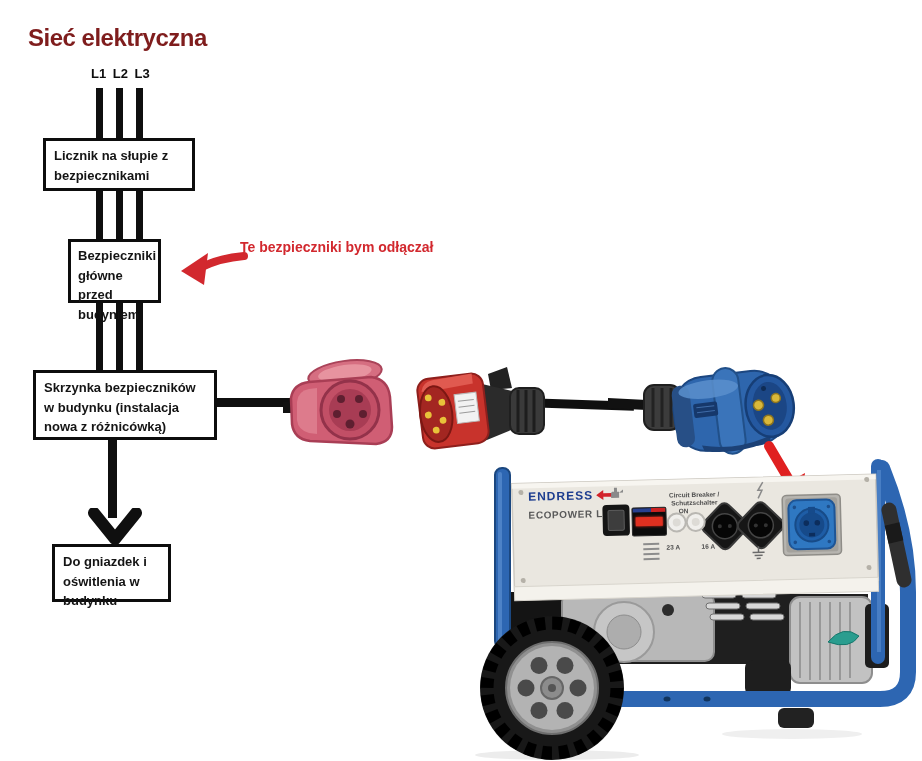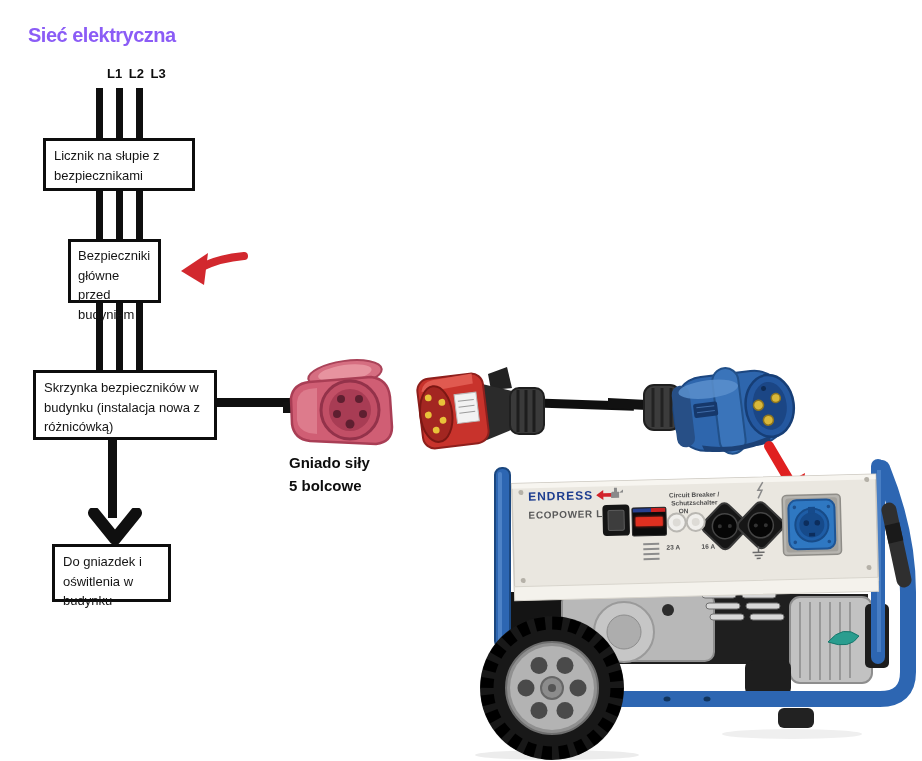--- a/index.html
+++ b/index.html
@@ -1,23 +1,23 @@
 <!DOCTYPE html>
 <html><head>
 <meta charset="utf-8">
 <style>
   html,body{margin:0;padding:0;background:#fff;}
   #stage{position:relative;width:922px;height:761px;background:#ffffff;overflow:hidden;
          font-family:"Liberation Sans", sans-serif;color:#141414;}
   .abs{position:absolute;}
-  .title{left:28px;top:24px;font-size:20px;font-weight:700;letter-spacing:-0.5px;color:#8b5cf6;}
-  .phases{left:107px;top:66px;font-size:13px;font-weight:700;word-spacing:3px;color:#0d0d0d;}
+  .title{left:28px;top:24px;font-size:24px;font-weight:700;letter-spacing:-0.5px;color:#7f1d1d;}
+  .phases{left:91px;top:66px;font-size:13px;font-weight:700;word-spacing:3px;color:#0d0d0d;}
   .vline{width:7px;background:#0f0f0f;top:88px;height:282px;z-index:1;}
   .fbox{background:#fff;border:3px solid #0d0d0d;box-sizing:border-box;z-index:3;
-        font-size:13px;font-weight:400;line-height:1.5;padding:5px 8px;color:#141414;}
+        font-size:13px;font-weight:700;line-height:1.5;padding:5px 8px;color:#141414;}
   .cable{background:#0f0f0f;z-index:2;}
   .note{color:#d2282e;font-weight:700;font-size:14px;line-height:1.6;z-index:3;}
   .caption{font-size:15px;font-weight:700;line-height:1.5;color:#0d0d0d;}
   
   .panelLabels{left:513px;top:478px;width:364px;height:112px;z-index:6;
                transform:rotate(-1.3deg);transform-origin:50% 50%;}
   .brand{left:16px;top:8px;font-size:12px;font-weight:800;letter-spacing:1px;color:#1d3d8f;
          display:flex;align-items:center;gap:3px;}
   .brandMark{display:inline-block;width:16px;height:10px;background:#d2232a;
              clip-path:polygon(0 50%,45% 0,45% 32%,100% 32%,100% 68%,45% 68%,45% 100%);}
@@ -52,20 +52,21 @@
   <div class="abs fbox" style="left:43px;top:138px;width:152px;height:53px;">Licznik na słupie z bezpiecznikami</div>
   <div class="abs fbox" style="left:68px;top:239px;width:93px;height:64px;padding:4px 7px;">Bezpieczniki główne przed budyniem</div>
   <div class="abs fbox" style="left:33px;top:370px;width:184px;height:70px;">Skrzynka bezpieczników w budynku (instalacja nowa z różnicówką)</div>
   <div class="abs fbox" style="left:52px;top:544px;width:119px;height:58px;">Do gniazdek i oświtlenia w budynku</div>
 
   <svg id="redNote-arrow" class="abs" style="left:178px;top:243px;" width="72" height="44" viewBox="0 0 72 44">
     <path d="M66,13 Q42,15 24,24" stroke="#d2282e" stroke-width="8" fill="none" stroke-linecap="round"></path>
     <polygon points="3,28 30,10 26,42" fill="#d2282e"></polygon>
   </svg>
   <div class="abs note" style="left:240px;top:236px;">
+    <div>Te bezpieczniki bym odłączał</div>
   </div>
 
   <div class="abs cable" style="left:214px;top:398px;width:84px;height:9px;"></div>
 
   <div class="abs cable" style="left:108px;top:438px;width:9px;height:80px;"></div>
   <svg id="chev" class="abs" style="left:88px;top:508px;" width="54" height="38" viewBox="0 0 54 38">
     <path d="M6,5 L27,31 L48,5" stroke="#0f0f0f" stroke-width="12" fill="none" stroke-linecap="round" stroke-linejoin="round"></path>
   </svg>
 
   <svg class="abs" style="left:283px;top:358px;z-index:3;" width="118" height="96" viewBox="0 0 118 96">
@@ -77,24 +78,20 @@
     <path d="M8,40 Q10,26 26,24 L88,19 Q105,21 107,39 L109,69 Q109,84 93,86 L27,83 Q11,81 9,66 Z" fill="#d05e74" stroke="#a93e55" stroke-width="2.5"></path>
     <path d="M14,44 Q15,33 26,31 L34,30 L34,76 L26,75 Q15,72 14,62 Z" fill="#dd7b8c"></path>
     <circle cx="67" cy="52" r="29" fill="#c24f66" stroke="#93324a" stroke-width="3"></circle>
     <circle cx="67" cy="52" r="21" fill="#a83c54"></circle>
     <circle cx="58" cy="41" r="4" fill="#5e1f30"></circle>
     <circle cx="76" cy="41" r="4" fill="#5e1f30"></circle>
     <circle cx="54" cy="56" r="4" fill="#5e1f30"></circle>
     <circle cx="80" cy="56" r="4" fill="#5e1f30"></circle>
     <circle cx="67" cy="66" r="4.5" fill="#5e1f30"></circle>
   </svg>
-  <div class="abs caption" style="left:289px;top:452px;">
-    <div>Gniado siły</div>
-    <div>5 bolcowe</div>
-  </div>
 
   <svg class="abs" style="left:414px;top:362px;z-index:3;" width="134" height="94" viewBox="0 0 134 94">
     <polygon points="74,12 93,5 98,26 77,28" fill="#222"></polygon>
     <polygon points="68,22 98,29 102,66 68,80" fill="#2b2b2b"></polygon>
     <g transform="rotate(-7 39 49)">
       <rect x="6" y="14" width="66" height="70" rx="12" fill="#c8332c" stroke="#8e1f1c" stroke-width="2"></rect>
       <path d="M10,26 Q12,17 22,16 L62,14 L62,24 L14,27 Z" fill="#e05a50"></path>
       <ellipse cx="22" cy="50" rx="16" ry="28" fill="#a32621" stroke="#7c1713" stroke-width="2"></ellipse>
       <circle cx="16" cy="33" r="3.4" fill="#e8c23a"></circle>
       <circle cx="29" cy="39" r="3.4" fill="#e8c23a"></circle>

